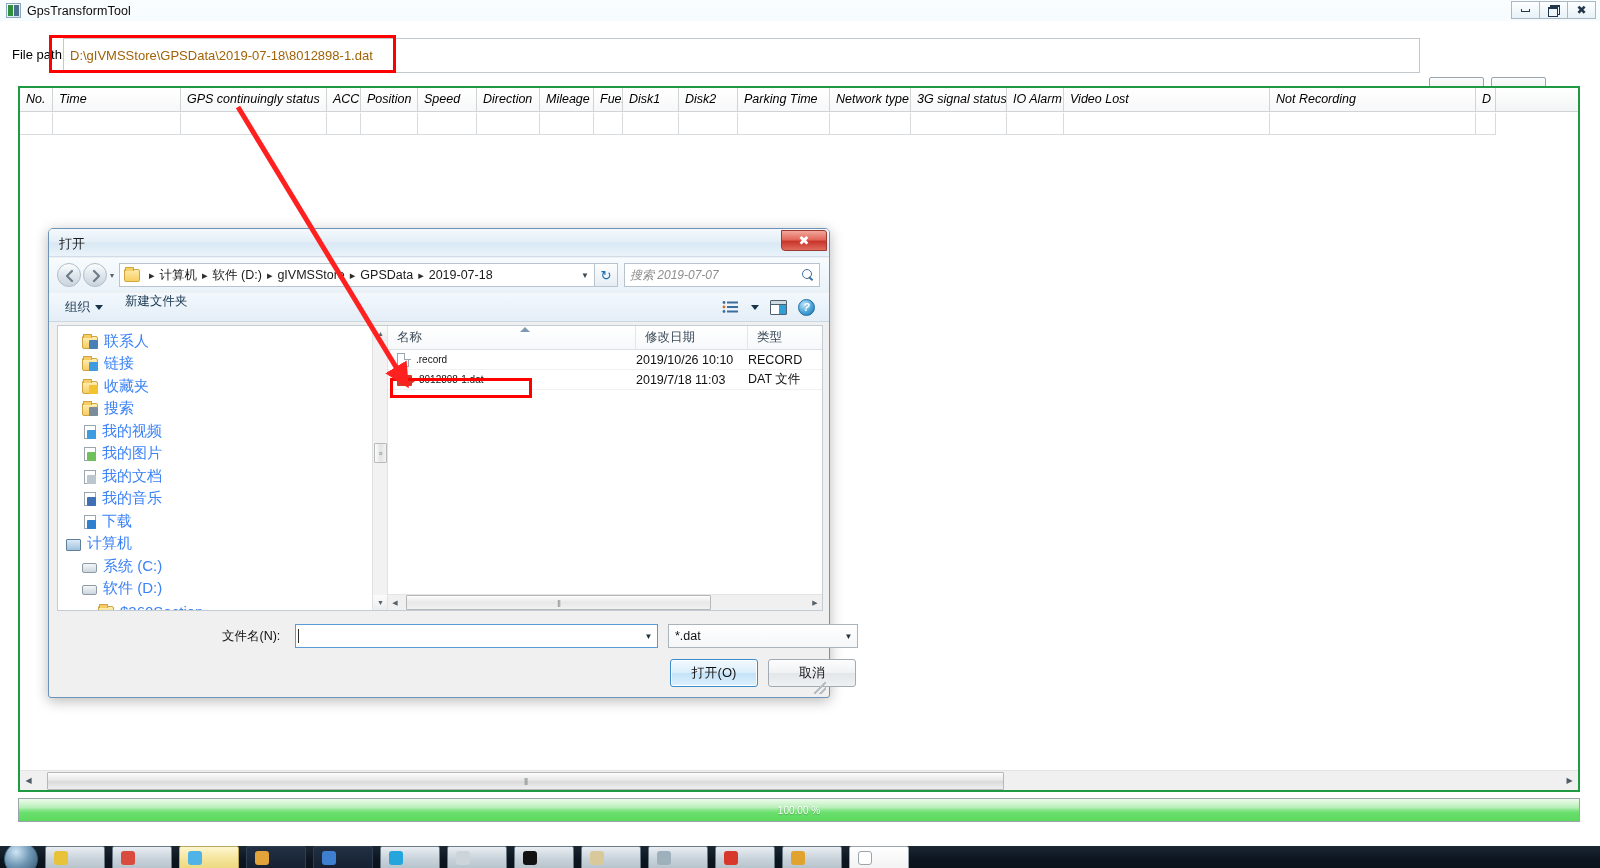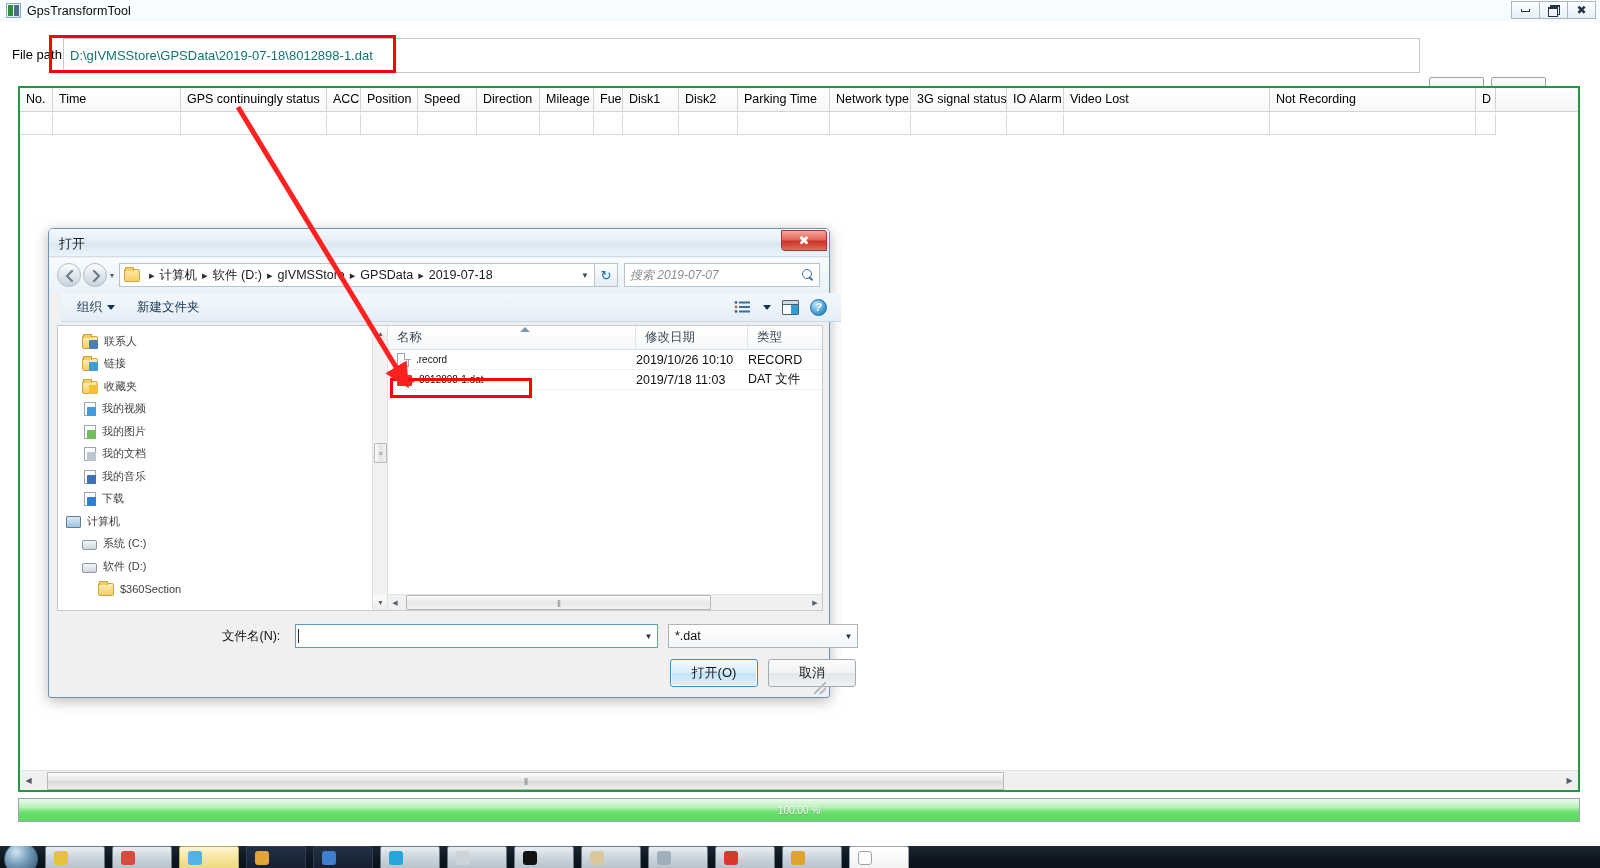--- a/index.html
+++ b/index.html
@@ -79,21 +79,21 @@
   #filepath-row {
     position: absolute; left: 0; top: 36px; width: 1600px; height: 40px;
   }
   #filepath-label {
     position: absolute; left: 12px; top: 11px;
     font-size: 13px; color: #000;
   }
   #filepath-input {
     position: absolute; left: 63px; top: 2px; width: 1357px; height: 35px;
     border: 1px solid #c2c8cc; background: #ffffff;
-    font-size: 13px; color: #0f766e; padding: 0 6px;
+    font-size: 13px; color: #a16207; padding: 0 6px;
     display: flex; align-items: center;
   }
   #filepath-highlight {
     position: absolute; left: 49px; top: 35px; width: 347px; height: 38px;
     border: 3px solid #ff0000; pointer-events: none; z-index: 40;
   }
   .tool-btn {
     position: absolute; top: 41px; height: 30px; width: 55px;
     border: 1px solid #9aa4ac; border-radius: 2px;
     background: linear-gradient(180deg,#fbfcfd 0%, #eef1f4 48%, #e2e7eb 52%, #e9edf0 100%);
@@ -112,21 +112,21 @@
   #grid-header {
     position: absolute; left: 0; top: 0; width: 100%; height: 24px;
     background: linear-gradient(180deg,#ffffff 0%, #f3f4f5 100%);
     border-bottom: 1px solid #d0d4d7;
     display: flex; overflow: hidden;
   }
   .gh-cell {
     height: 32px; line-height: 23px; font-size: 12.5px; color: #000;
     padding-left: 6px; border-right: 1px solid #d0d4d7;
     background: linear-gradient(180deg,#ffffff 0%, #f4f5f6 100%);
-    white-space: nowrap; overflow: hidden; flex: none;
+    white-space: nowrap; overflow: hidden; flex: none; font-style: italic;
   }
   #grid-row-empty {
     position: absolute; left: 0; top: 25px; width: 100%; height: 22px;
     display: flex; overflow: hidden;
   }
   .gr-cell {
     height: 22px; border-right: 1px solid #d8dbde; border-bottom: 1px solid #d8dbde;
     background: #ffffff; flex: none;
   }
   #grid-body {
@@ -283,21 +283,21 @@
     border: 1.5px solid #3f72a0; border-radius: 50%;
   }
   .search-glass::after {
     content:""; position:absolute; left:7px; top:7px; width:5px; height:1.6px;
     background:#3f72a0; transform: rotate(42deg); transform-origin: left center;
   }
   #dlg-toolbar {
     position: absolute; left: 0; top: 64px; width: 100%; height: 29px;
     background: linear-gradient(180deg,#f2f8fd 0%, #e4eef7 100%);
     border-bottom: 1px solid #c9d7e3;
-    display: flex; align-items: center; margin-left: 12px;
+    display: flex; 
   }
   #tb-organize {
     margin-left: 16px; font-size: 12.5px; color: #17344d;
     display: flex; align-items: center; gap: 5px;
   }
   #tb-newfolder { margin-left: 22px; font-size: 12.5px; color: #17344d; }
   .caret-down {
     width: 0; height: 0; border-left: 4px solid transparent;
     border-right: 4px solid transparent; border-top: 5px solid #17344d;
   }
@@ -324,21 +324,21 @@
     position: absolute; left: 8px; top: 96px; width: 766px; height: 286px;
     border: 1px solid #c3ccd4; background: #ffffff; display: flex;
   }
   #nav-pane {
     width: 330px; height: 100%; background: #ffffff; position: relative;
     border-right: 1px solid #dde3e8; overflow: hidden;
   }
   #nav-pane-list { padding-top: 4px; }
   .tree-item {
     height: 22.5px; display: flex; align-items: center;
-    font-size: 11px; color: #404040; white-space: nowrap;
+    font-size: 15px; color: #3b82f6; white-space: nowrap;
   }
   .tree-item .ti-label { margin-left: 6px; }
   .lvl1 { padding-left: 24px; }
   .lvl0 { padding-left: 8px; }
   .lvl2 { padding-left: 40px; }
   .ti-icon { width: 16px; height: 16px; flex: none; position: relative; }
   
   .ic-folder {
     background: linear-gradient(180deg,#ffeeb4 0%, #f6cd62 100%);
     border: 1px solid #cfa33f; border-radius: 1px 2px 2px 2px;
@@ -686,20 +686,26 @@
               </span>
               <span class="ti-label">链接</span>
             </div>
             <div class="tree-item lvl1">
               <span class="ti-icon ic-folder">
                 <span class="ic-badge" style="background: rgb(242, 194, 48);"></span>
               </span>
               <span class="ti-label">收藏夹</span>
             </div>
             <div class="tree-item lvl1">
+              <span class="ti-icon ic-folder">
+                <span class="ic-badge" style="background: rgb(125, 140, 153);"></span>
+              </span>
+              <span class="ti-label">搜索</span>
+            </div>
+            <div class="tree-item lvl1">
               <span class="ti-icon ic-doc">
                 <span class="ic-badge" style="background: rgb(63, 155, 224);"></span>
               </span>
               <span class="ti-label">我的视频</span>
             </div>
             <div class="tree-item lvl1">
               <span class="ti-icon ic-doc">
                 <span class="ic-badge" style="background: rgb(111, 191, 90);"></span>
               </span>
               <span class="ti-label">我的图片</span>

